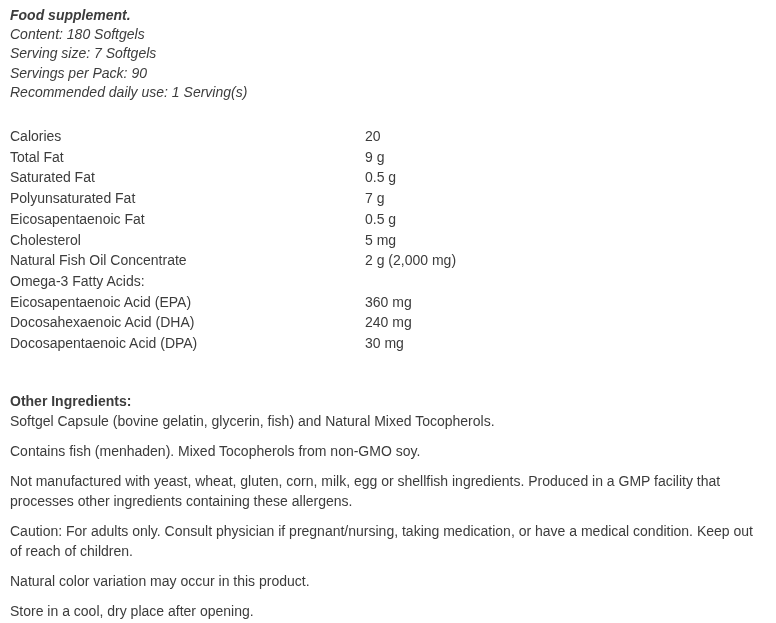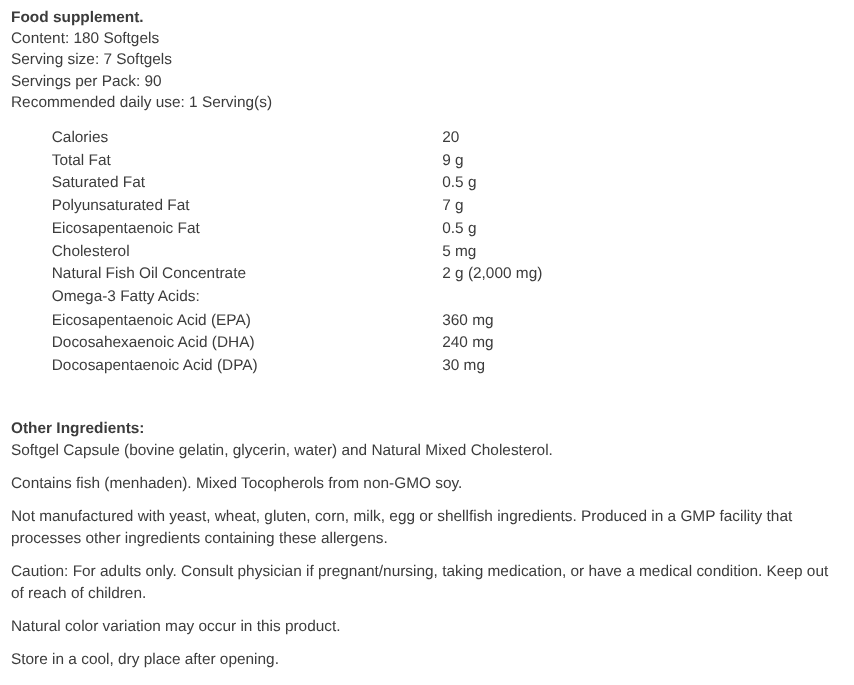--- a/index.html
+++ b/index.html
@@ -8,30 +8,31 @@
     height: 623px;
     box-sizing: border-box;
     padding: 6px 10px 0 10px;
     overflow: hidden;
     background: #ffffff;
     font-family: "Liberation Sans", sans-serif;
     font-size: 14px;
     color: #3c3c3c;
   }
   .header {
+    font-style: italic;
     line-height: 19.2px;
-    margin-bottom: 12px;
+    margin-bottom: 24px;
   }
   .header .title { font-weight: bold; }
   .ntable {
     line-height: 20.7px;
     margin-bottom: 18px;
   }
   .nrow { display: flex; }
-  .nlbl { flex: 0 0 355px; width: 355px; margin-left: 37px; }
+  .nlbl { flex: 0 0 355px; width: 355px; }
   .nval { flex: 1; }
   .para {
     margin: 0 0 10px 0;
     line-height: 20px;
   }
   .oi-head { font-weight: bold; line-height: 20px; margin-top: 37px; }
   .oi-body { line-height: 20px; }
   .oi { margin: 0 0 10px 0; }
 </style>
 </head>
@@ -89,21 +90,21 @@
       <span class="nval">240 mg</span>
     </div>
     <div class="nrow">
       <span class="nlbl">Docosapentaenoic Acid (DPA)</span>
       <span class="nval">30 mg</span>
     </div>
   </div>
 
   <div class="oi">
     <div class="oi-head">Other Ingredients:</div>
-    <div class="oi-body">Softgel Capsule (bovine gelatin, glycerin, water) and Natural Mixed Cholesterol.</div>
+    <div class="oi-body">Softgel Capsule (bovine gelatin, glycerin, fish) and Natural Mixed Tocopherols.</div>
   </div>
 
   <p class="para">Contains fish (menhaden). Mixed Tocopherols from non-GMO soy.</p>
   <p class="para">Not manufactured with yeast, wheat, gluten, corn, milk, egg or shellfish ingredients. Produced in a GMP facility that processes other ingredients containing these allergens.</p>
   <p class="para">Caution: For adults only. Consult physician if pregnant/nursing, taking medication, or have a medical condition. Keep out of reach of children.</p>
   <p class="para">Natural color variation may occur in this product.</p>
   <p class="para">Store in a cool, dry place after opening.</p>
   <p class="para">Fish oil is product of USA.</p>
 
 </div>

